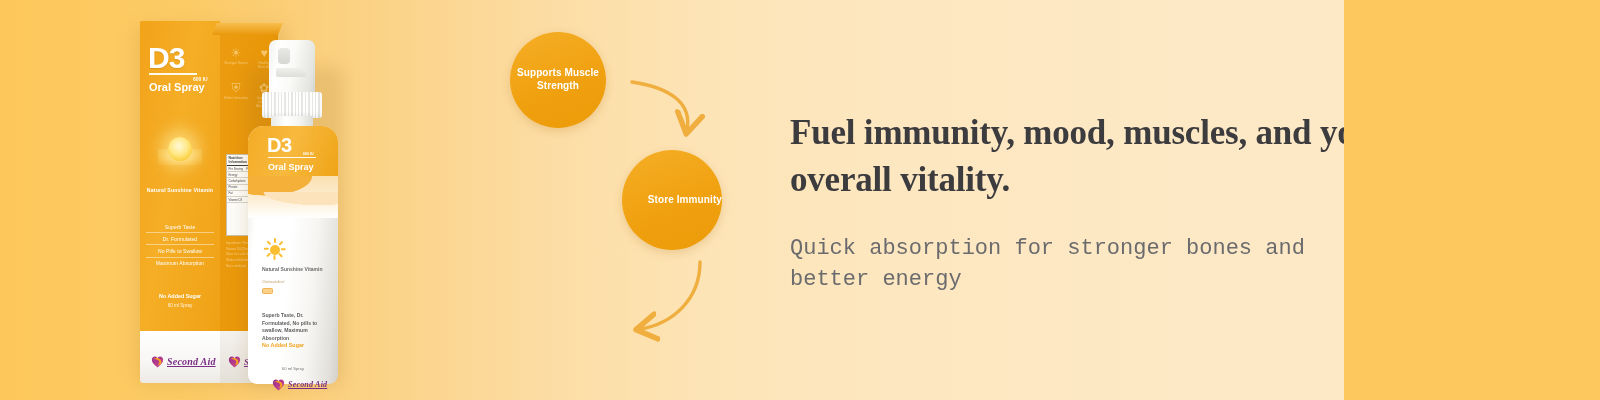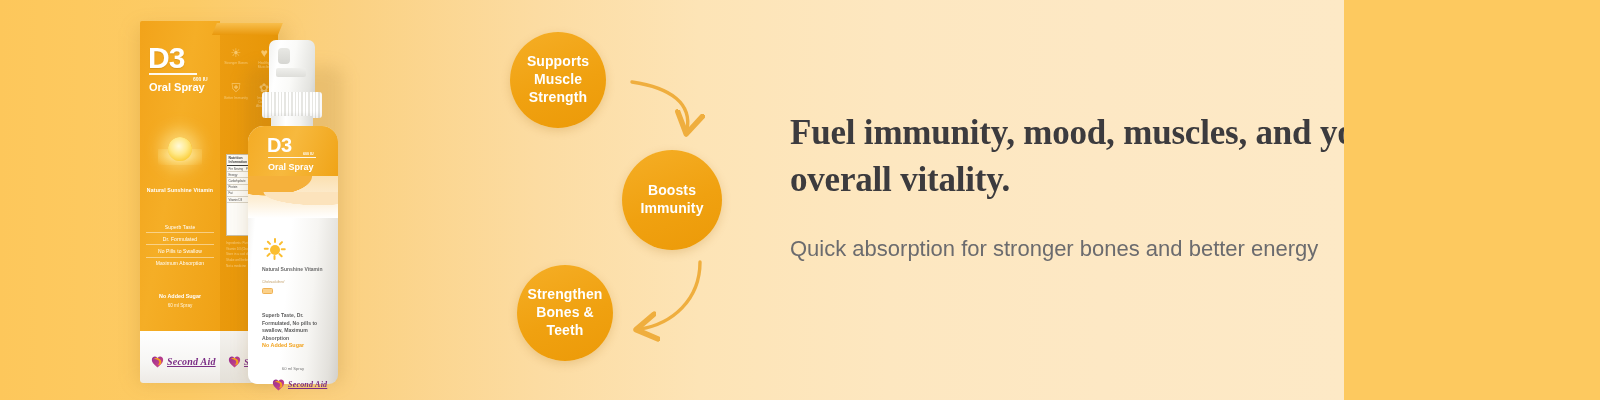--- a/index.html
+++ b/index.html
@@ -301,40 +301,40 @@
   }
   .bottle-logo { position:absolute; left:26px; top:-1px; }
   .bottle-logo .wordmark { font-size:8px; }
 
   
   .circle {
     position:absolute; border-radius:50%;
     background:linear-gradient(160deg,#F5AE26 0%,#F0A110 55%,#EC9A08 100%);
     box-shadow:0 3px 10px rgba(170,110,20,.22);
     display:flex; align-items:center; justify-content:flex-end;
-    color:#FFFFFF; font-weight:bold; font-size:14px;
+    color:#FFFFFF; font-weight:bold; font-size:10px;
     line-height:1.28; text-align:center; letter-spacing:.1px;
   }
   #circle-1 { left:510px; top:32px;  width:96px; height:96px; }
   #circle-2 { left:622px; top:150px; width:100px; height:100px; }
   #circle-3 { left:517px; top:265px; width:96px; height:96px; }
 
   .arrow-svg { position:absolute; left:0; top:0; width:1600px; height:400px; pointer-events:none; }
 
   
   #copy { position:absolute; left:790px; top:110px; width:640px; }
   #headline {
     font-family:"Liberation Serif", serif;
     font-weight:bold;
     font-size:35px; line-height:1.33;
     color:#3C3B3E; letter-spacing:-.2px;
   }
   #subhead {
     margin-top:30px;
-    font-family:Liberation Sans, sans-serif;
+    font-family:Liberation Mono, monospace;
     font-size:22px; line-height:1.42;
     color:#6B6B6E; max-width:560px;
   }
 </style>
 </head>
 <body>
 
 <div id="banner">
 
   <div id="product-group">
@@ -502,24 +502,21 @@
       </marker>
     </defs>
     <path d="M 632,82 C 672,88 692,104 687,130" fill="none" stroke="#EFAE3E" stroke-width="3.4" stroke-linecap="round" marker-end="url(#ah)"></path>
     <path d="M 700,262 C 700,300 672,324 640,329" fill="none" stroke="#EFAE3E" stroke-width="3.4" stroke-linecap="round" marker-end="url(#ah2)"></path>
   </svg>
 
   <div class="circle" id="circle-1">
     <span>Supports Muscle Strength</span>
   </div>
   <div class="circle" id="circle-2">
-    <span>Boosts Immunity</span>
-  </div>
-  <div class="circle" id="circle-3">
-    <span>Strengthen Bones &amp; Teeth</span>
+    <span>Store Immunity</span>
   </div>
 
   <div id="copy">
     <h1 id="headline">Fuel immunity, mood, muscles, and your overall vitality.</h1>
     <p id="subhead">Quick absorption for stronger bones and better energy</p>
   </div>
 
 </div>
 
 </body></html>

